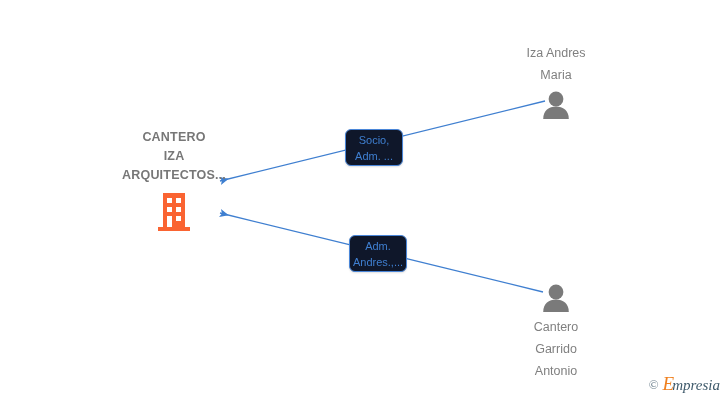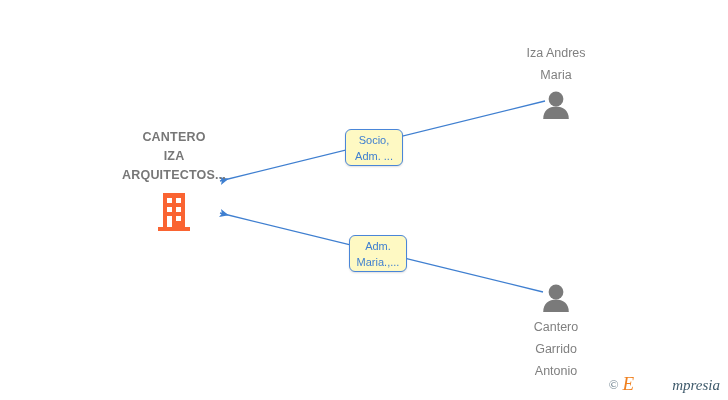--- a/index.html
+++ b/index.html
@@ -62,21 +62,21 @@
     white-space: pre-line;
   }
   .person-icon { display: block; margin: 0 auto; }
   .person-node.top .person-icon { margin-top: 5px; }
   .person-node.bottom .person-label { margin-top: 4px; }
 
   
   .rel-box {
     position: absolute;
     box-sizing: border-box;
-    background: #fef9c3;
+    background: #0f172a;
     border: 1px solid #4a86d8;
     border-radius: 6px;
     box-shadow: 0 1px 2px rgba(0,0,0,0.13);
     color: #3f7fd0;
     font-size: 11px;
     line-height: 16px;
     text-align: center;
     padding-top: 2px;
     white-space: pre-line;
   }
@@ -104,21 +104,20 @@
     font-style: italic;
     font-size: 19px;
     line-height: 17px;
   }
   .wm-rest {
     color: #3f5a6b;
     font-family: "Liberation Serif", serif;
     font-style: italic;
     font-size: 15px;
     margin-left: -2px;
-    padding-left: 40px;
   }
 </style>
 </head>
 <body>
 
 <div id="canvas">
 
   <svg id="edges" viewBox="0 0 728 400" xmlns="http://www.w3.org/2000/svg">
     <defs>
       <marker id="arrowLeft" markerWidth="10" markerHeight="8" refX="9" refY="4" orient="auto" markerUnits="userSpaceOnUse">
@@ -163,21 +162,21 @@
     </svg>
     <div class="person-label">Cantero
 Garrido
 Antonio</div>
   </div>
 
   <div class="rel-box r1">Socio,
 Adm. ...</div>
 
   <div class="rel-box r2">Adm.
-Maria.,...</div>
+Andres.,...</div>
 
   <div class="watermark">
     <span class="wm-c">©</span>
     <span>
       <span class="wm-e">E</span><span class="wm-rest">mpresia</span>
     </span>
   </div>
 
 </div>
 

